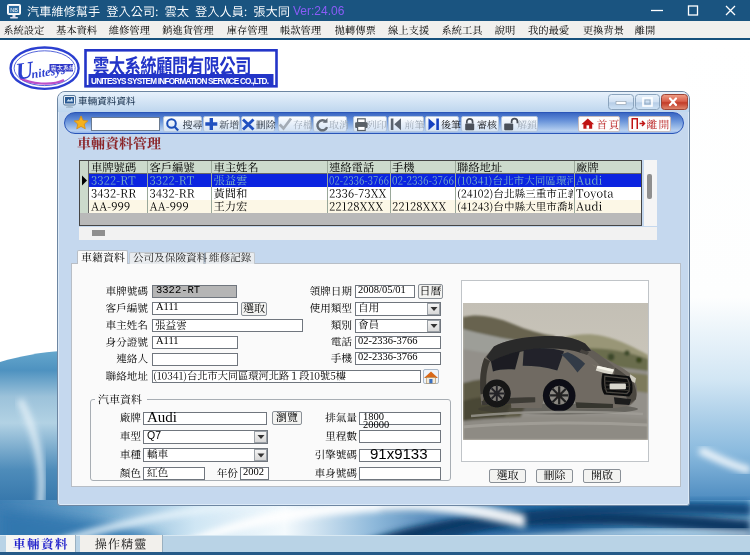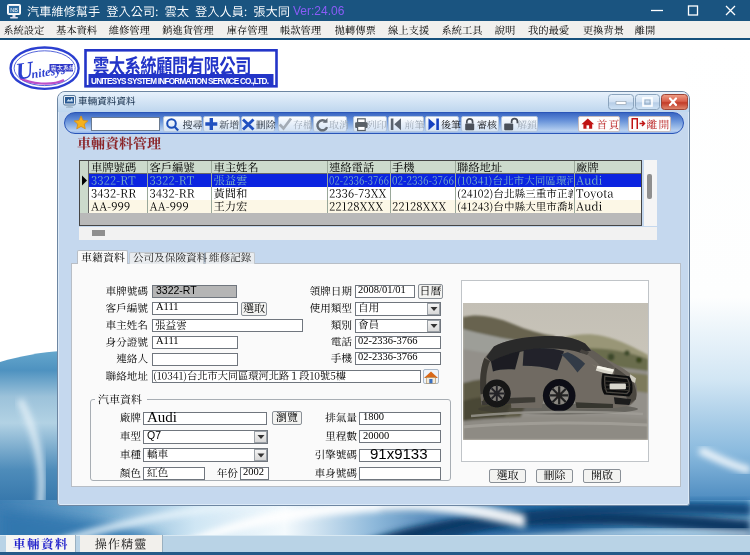--- a/index.html
+++ b/index.html
@@ -150,53 +150,53 @@
     <div class="abs" style="left:573.5px;top:161px;width:1px;height:52px;background:#9aa89a"></div>
     <div class="abs" style="left:644px;top:160px;width:13px;height:66px;background:#f5f5f5"></div>
     <div class="abs" style="left:647px;top:174px;width:5px;height:25px;background:#8f8f8f;border-radius:2px"></div>
     <div class="abs" style="left:79px;top:227px;width:578px;height:13px;background:#f2f2f2"></div>
     <div class="abs" style="left:92px;top:230px;width:13px;height:6px;background:#8f8f8f"></div>
     <div class="abs" style="left:71px;top:263px;width:610px;height:224px;background:#fafafa;border:1px solid #b8bec6"></div>
     <div class="abs" style="left:77px;top:250px;width:51px;height:14px;background:#fafafa;border:1px solid #b8bec6;border-bottom:none;border-radius:2px 2px 0 0"></div>
     <div class="abs" style="left:129px;top:251.5px;width:75px;height:12.5px;background:#e9ecef;border:1px solid #c2c8ce;border-bottom:none;border-radius:2px 2px 0 0"></div>
     <div class="abs" style="left:205px;top:251.5px;width:50px;height:12.5px;background:#e9ecef;border:1px solid #c2c8ce;border-bottom:none;border-radius:2px 2px 0 0"></div>
     <div class="abs" style="left:152px;top:285px;width:85px;height:13px;background:#b5b5b5;border:1px solid #70767e"></div>
-    <div class="abs serif" style="left:156px;top:284px;font-size:10.5px;color:#000;line-height:12px;font-family:Liberation Sans, sans-serif">3322-RT</div>
+    <div class="abs serif" style="left:156px;top:284px;font-size:10.5px;color:#000;line-height:12px;font-family:Liberation Mono, monospace">3322-RT</div>
     <div class="abs" style="left:152px;top:302px;width:86px;height:13px;background:#fff;border:1px solid #70767e"></div>
     <div class="abs serif" style="left:156px;top:301px;font-size:10.5px;color:#000;line-height:12px;font-family:'Liberation Serif',serif">A111</div>
     <div class="abs" style="left:241px;top:302px;width:26px;height:14px;background:#f3f3f1;border:1px solid #8a9097;border-radius:2px"></div>
     <div class="abs" style="left:152px;top:319px;width:151px;height:13px;background:#fff;border:1px solid #70767e"></div>
     <div class="abs" style="left:152px;top:336px;width:86px;height:13px;background:#fff;border:1px solid #70767e"></div>
     <div class="abs serif" style="left:156px;top:335px;font-size:10.5px;color:#000;line-height:12px;font-family:'Liberation Serif',serif">A111</div>
     <div class="abs" style="left:152px;top:352.5px;width:86px;height:13px;background:#fff;border:1px solid #70767e"></div>
     <div class="abs" style="left:152px;top:369.5px;width:269px;height:13px;background:#fff;border:1px solid #70767e"></div>
     <div class="abs" style="left:423px;top:369px;width:16px;height:15px;background:#eef4fa;border:1px solid #aab8c8;border-radius:2px"></div>
     <div class="abs" style="left:355px;top:284.5px;width:60px;height:13px;background:#fff;border:1px solid #70767e"></div>
-    <div class="abs serif" style="left:358px;top:283.5px;font-size:10.5px;color:#000;line-height:12px;font-family:'Liberation Serif',serif">2008/01/01</div>
+    <div class="abs serif" style="left:358px;top:283.5px;font-size:10.5px;color:#000;line-height:12px;font-family:'Liberation Serif',serif">2008/05/01</div>
     <div class="abs" style="left:418px;top:284px;width:25px;height:14.5px;background:#f3f3f1;border:1px solid #8a9097;border-radius:2px"></div>
     <div class="abs" style="left:355px;top:301.5px;width:86px;height:14px;background:#fff;border:1px solid #70767e"></div>
     <div class="abs" style="left:427px;top:302.5px;width:13px;height:12px;background:linear-gradient(180deg,#f4f4f4,#d8d8d8);border:1px solid #9aa0a6"></div>
     <div class="abs" style="left:355px;top:318.5px;width:86px;height:14px;background:#fff;border:1px solid #70767e"></div>
     <div class="abs" style="left:427px;top:319.5px;width:13px;height:12px;background:linear-gradient(180deg,#f4f4f4,#d8d8d8);border:1px solid #9aa0a6"></div>
     <div class="abs" style="left:355px;top:335.5px;width:86px;height:13px;background:#fff;border:1px solid #70767e"></div>
     <div class="abs serif" style="left:358px;top:334.5px;font-size:10.5px;color:#000;line-height:12px;font-family:'Liberation Serif',serif">02-2336-3766</div>
     <div class="abs" style="left:355px;top:351.5px;width:86px;height:13px;background:#fff;border:1px solid #70767e"></div>
     <div class="abs serif" style="left:358px;top:350.5px;font-size:10.5px;color:#000;line-height:12px;font-family:'Liberation Serif',serif">02-2336-3766</div>
     <div class="abs" style="left:90px;top:399px;width:361px;height:82px;border:1px solid #a8aeb4;border-radius:3px"></div>
     <div class="abs" style="left:95px;top:393px;width:52px;height:11px;background:#fafafa"></div>
     <div class="abs" style="left:143px;top:411.5px;width:124px;height:13px;background:#fff;border:1px solid #70767e"></div>
     <div class="abs serif" style="left:147px;top:410.5px;font-size:15px;color:#000;line-height:12px;font-family:'Liberation Serif',serif">Audi</div>
     <div class="abs" style="left:272px;top:410.5px;width:30px;height:14.5px;background:#f3f3f1;border:1px solid #8a9097;border-radius:2px"></div>
     <div class="abs" style="left:359px;top:411.5px;width:82px;height:13px;background:#fff;border:1px solid #70767e"></div>
     <div class="abs serif" style="left:363px;top:410.5px;font-size:10.5px;color:#000;line-height:12px;font-family:'Liberation Serif',serif">1800</div>
     <div class="abs" style="left:143px;top:429.5px;width:125px;height:14px;background:#fff;border:1px solid #70767e"></div>
     <div class="abs" style="left:254px;top:430.5px;width:13px;height:12px;background:linear-gradient(180deg,#f4f4f4,#d8d8d8);border:1px solid #9aa0a6"></div>
     <div class="abs serif" style="left:147px;top:429px;font-size:10.5px;color:#000;line-height:12px;font-family:Liberation Sans, sans-serif">Q7</div>
     <div class="abs" style="left:359px;top:430px;width:82px;height:13px;background:#fff;border:1px solid #70767e"></div>
-    <div class="abs serif" style="left:363px;top:430px;font-size:10.5px;color:#000;line-height:12px;font-family:'Liberation Serif',serif">20000</div>
+    <div class="abs serif" style="left:363px;top:419px;font-size:10.5px;color:#000;line-height:12px;font-family:'Liberation Serif',serif">20000</div>
     <div class="abs" style="left:143px;top:448px;width:125px;height:14px;background:#fff;border:1px solid #70767e"></div>
     <div class="abs" style="left:254px;top:449px;width:13px;height:12px;background:linear-gradient(180deg,#f4f4f4,#d8d8d8);border:1px solid #9aa0a6"></div>
     <div class="abs" style="left:359px;top:448.5px;width:82px;height:13px;background:#fff;border:1px solid #70767e"></div>
     <div class="abs serif" style="left:370px;top:447.5px;font-size:15px;color:#000;line-height:12px;font-family:Liberation Sans, sans-serif">91x9133</div>
     <div class="abs" style="left:143px;top:466.5px;width:62px;height:13px;background:#fff;border:1px solid #70767e"></div>
     <div class="abs" style="left:240px;top:466.5px;width:29px;height:13px;background:#fff;border:1px solid #70767e"></div>
     <div class="abs serif" style="left:243px;top:466px;font-size:10.5px;color:#000;line-height:12px;font-family:'Liberation Serif',serif">2002</div>
     <div class="abs" style="left:359px;top:467px;width:82px;height:13px;background:#fff;border:1px solid #70767e"></div>
     <div class="abs" style="left:461px;top:280px;width:188px;height:182px;background:#fff;border:1px solid #c0c4c8"></div>
     <svg class="abs" style="left:462.5px;top:303px" width="185" height="137" viewBox="0 0 185 137">

